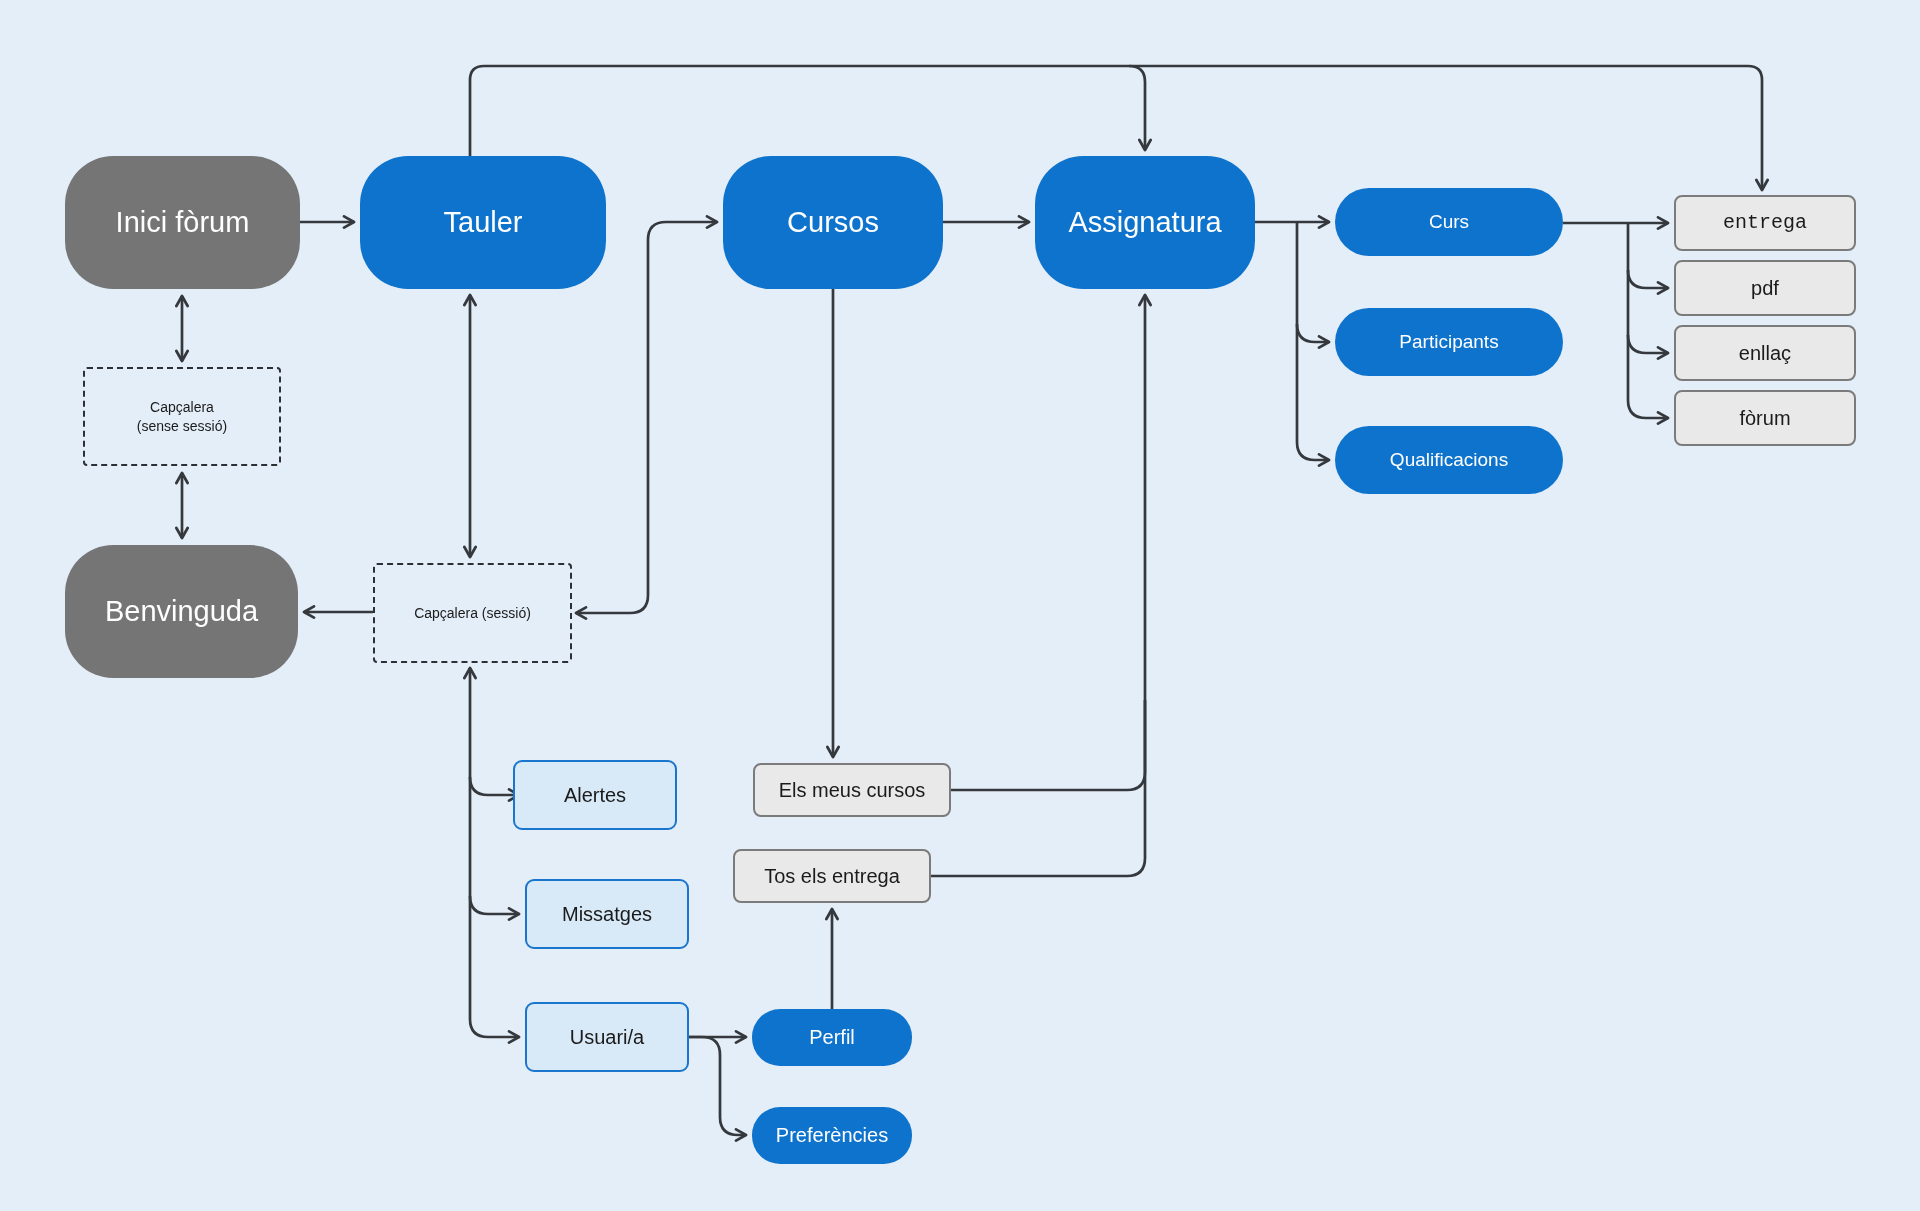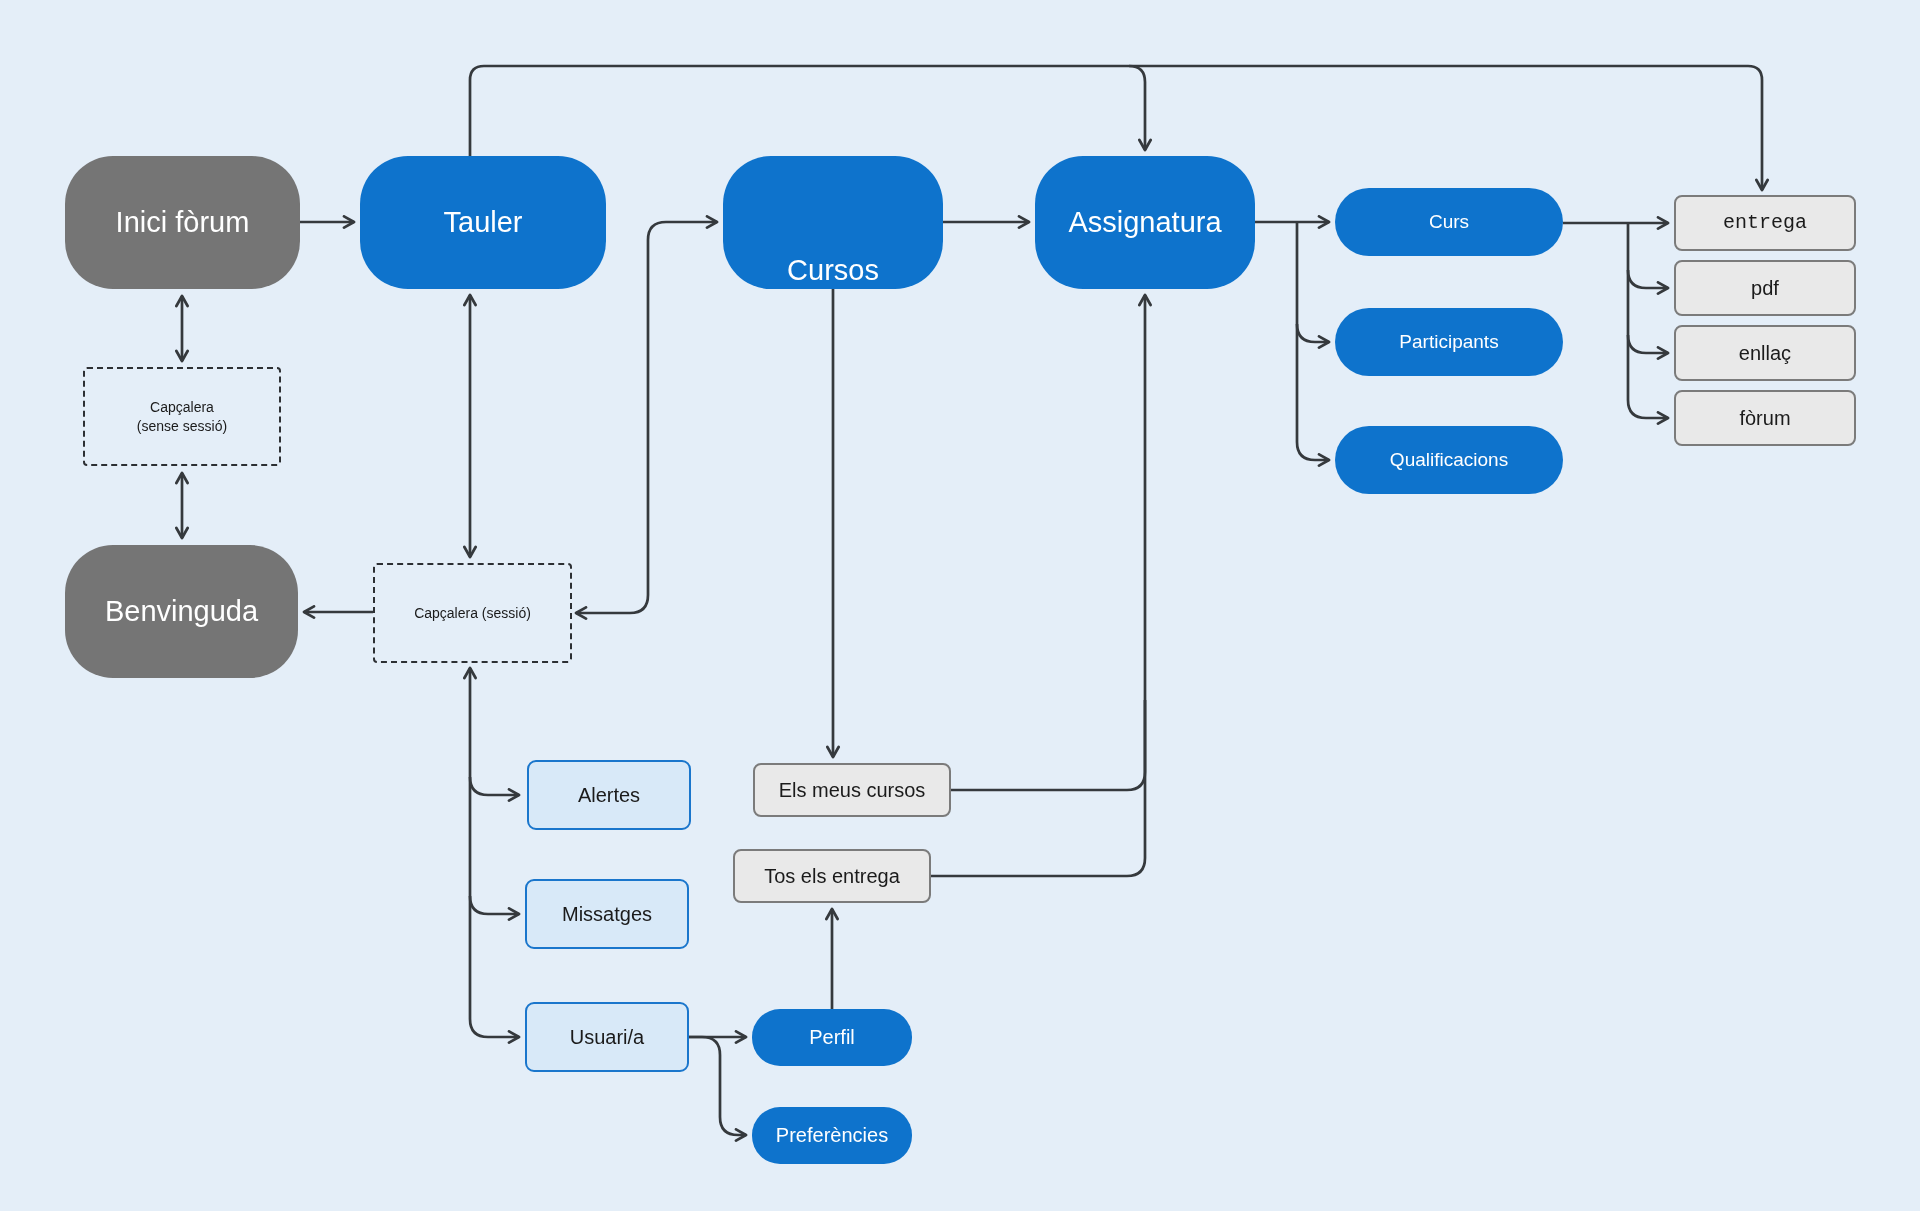--- a/index.html
+++ b/index.html
@@ -33,33 +33,33 @@
     background:#d8e9f8;border:2.5px solid #1a76cc;
     color:#1b1b1b;font-size:20px;
   }
   .dashed{
     background:transparent;border:2.5px dashed #2c2f33;border-radius:4px;
     color:#1b1b1b;font-size:14px;
   }
   
   #n-inici        {left:65px;  top:156px; width:235px;}
   #n-tauler       {left:360px; top:156px; width:246px;}
-  #n-cursos       {left:723px; top:156px;align-items:flex-end;}
+  #n-cursos       {left:723px; top:156px;}
   #n-assignatura  {left:1035px;top:156px;}
   #n-curs         {left:1335px;top:188px;}
   #n-participants {left:1335px;top:308px;}
   #n-qualificacions{left:1335px;top:426px;}
   #n-entrega      {left:1674px;top:195px;font-family:Liberation Mono, monospace;}
   #n-pdf          {left:1674px;top:260px;}
   #n-enllac       {left:1674px;top:325px;}
   #n-forum        {left:1674px;top:390px;}
   #n-cap-sense    {left:83px;  top:367px; width:198px;height:99px;}
   #n-benvinguda   {left:65px;  top:545px; width:233px;}
   #n-cap-sessio   {left:373px; top:563px; width:199px;height:100px;}
-  #n-alertes      {left:527px; top:760px;}
+  #n-alertes      {left:513px; top:760px;}
   #n-missatges    {left:525px; top:879px;}
   #n-usuaria      {left:525px; top:1002px;}
   #n-elsmeus      {left:753px; top:763px;}
   #n-tosels       {left:733px; top:849px;}
   #n-perfil       {left:752px; top:1009px;}
   #n-preferencies {left:752px; top:1107px;}
   .edge{stroke:#35393d;stroke-width:2.7px;fill:none;}
 </style>
 </head>
 <body>

